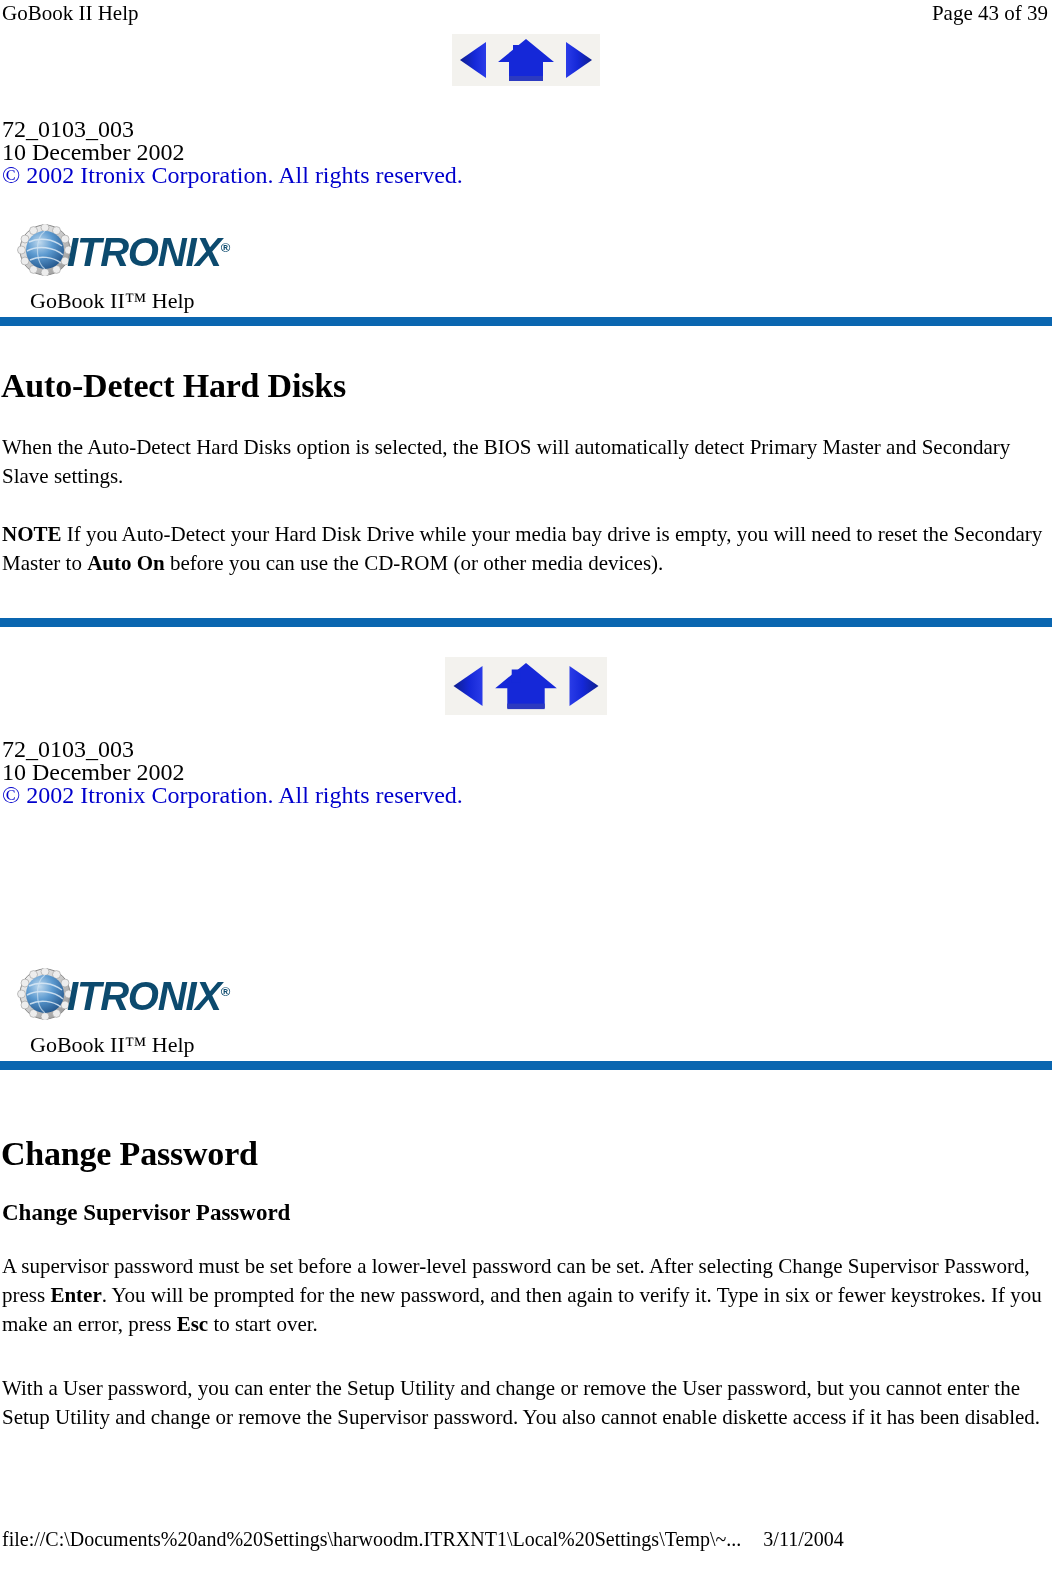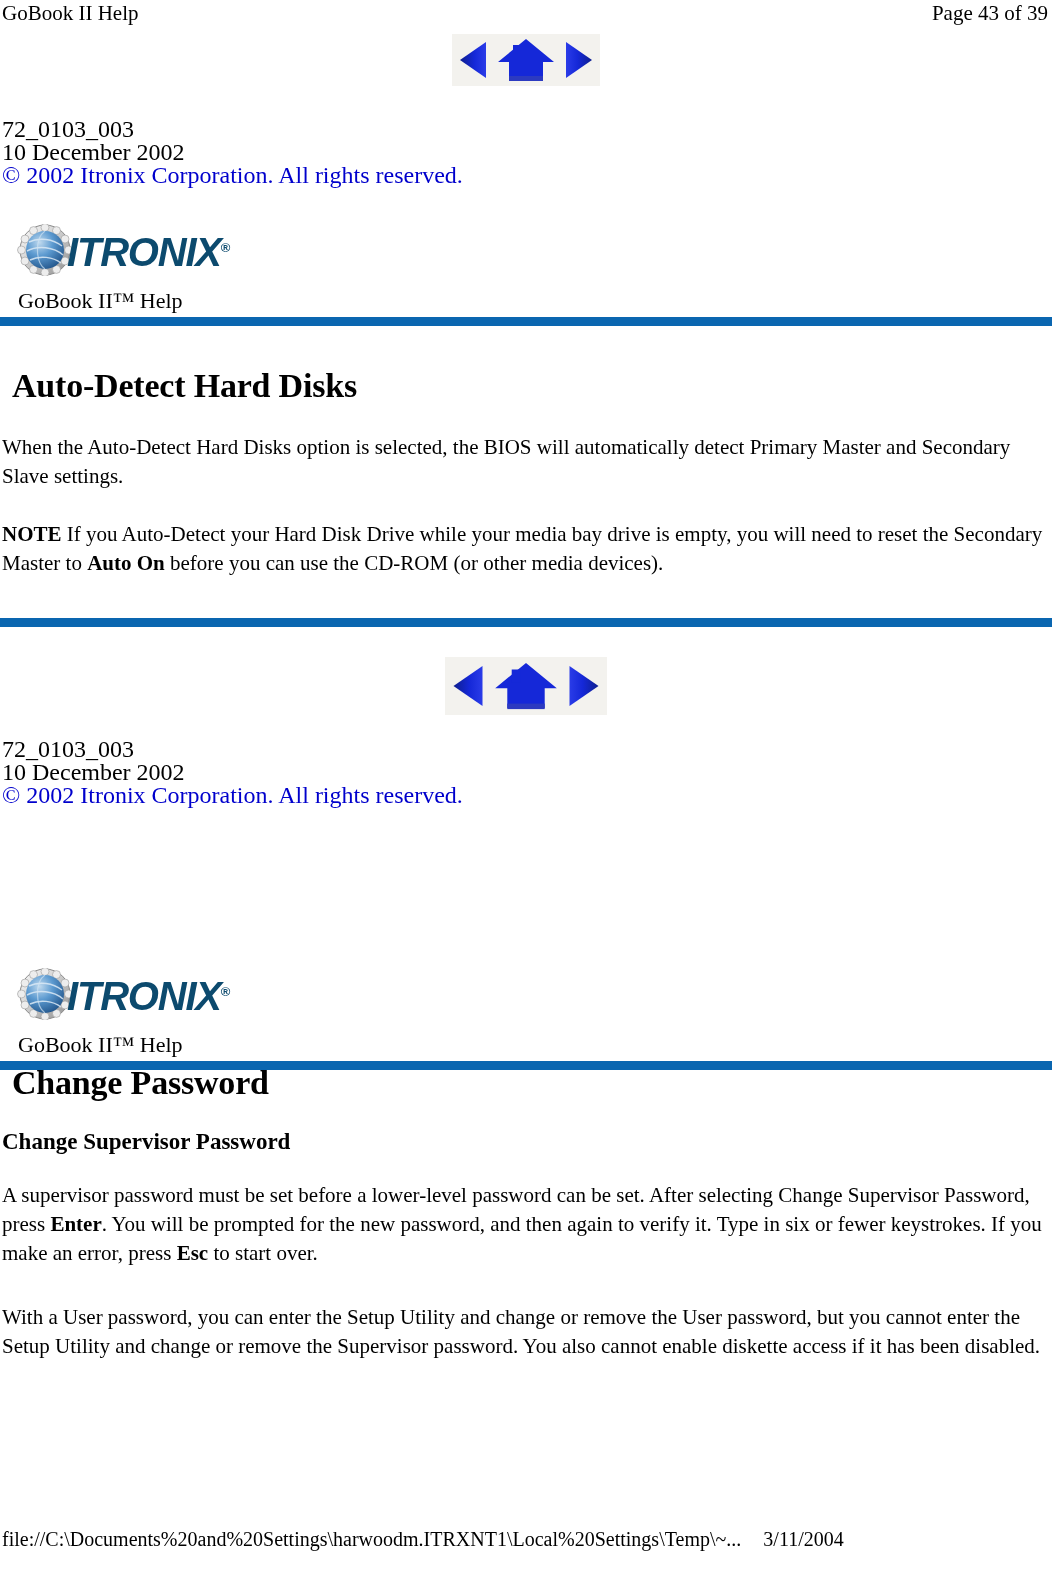--- a/index.html
+++ b/index.html
@@ -108,37 +108,37 @@
     line-height: 40px;
   }
   .logo-reg {
     font-size: 13px;
     vertical-align: super;
     font-style: normal;
     font-weight: bold;
     letter-spacing: 0;
   }
   .brand-title {
-    padding-left: 18px;
+    padding-left: 30px;
     font-size: 22px;
     line-height: 26px;
     margin-top: 10px;
   }
   .brand-rule {
     margin-top: 3px;
     width: 1052px;
     height: 9px;
     background: #0A66B0;
   }
 
   
   .topic { position: absolute; left: 0px; width: 1052px; }
   h1.topic-title {
     margin: 0;
-    padding: 0 0 0 12px;
+    padding: 0 0 0 1px;
     font-size: 34px;
     line-height: 40px;
     font-weight: bold;
     letter-spacing: -0.2px;
   }
   h2.sub-title {
     margin: 0;
     padding: 0 0 0 2px;
     font-size: 23px;
     line-height: 28px;
@@ -326,21 +326,21 @@
           <path d="M28 7 C 18 14, 18 38, 28 45" stroke="#CFE2F2" stroke-width="1.2" fill="none" opacity="0.7"></path>
         </g>
       </svg>
     </span>
     <span class="logo-word"><span>ITRONIX</span><span class="logo-reg">®</span></span>
   </div>
   <div class="brand-title">GoBook II™ Help</div>
   <div class="brand-rule"></div>
 </div>
 
-<div class="topic" style="top:1063px;">
+<div class="topic" style="top:1134px;">
   <h1 class="topic-title">Change Password</h1>
   <h2 class="sub-title" style="margin-top:25px;">Change Supervisor Password</h2>
   <p class="body-text" style="margin-top:25px;">
     <span>A supervisor password must be set before a lower-level password can be set.  After selecting Change Supervisor Password, press </span><span class="b">Enter</span><span>.  You will be prompted for the new password, and then again to verify it.  Type in six or fewer keystrokes.  If you make an error, press </span><span class="b">Esc</span><span> to start over.</span>
   </p>
   <p class="body-text" style="margin-top:35px;">With a User password, you can enter the Setup Utility and change or remove the User password, but you cannot enter the Setup Utility and change or remove the Supervisor password.  You also cannot enable diskette access if it has been disabled.</p>
 </div>
 
 <div class="print-footer">
   <div class="url">file://C:\Documents%20and%20Settings\harwoodm.ITRXNT1\Local%20Settings\Temp\~...</div>

